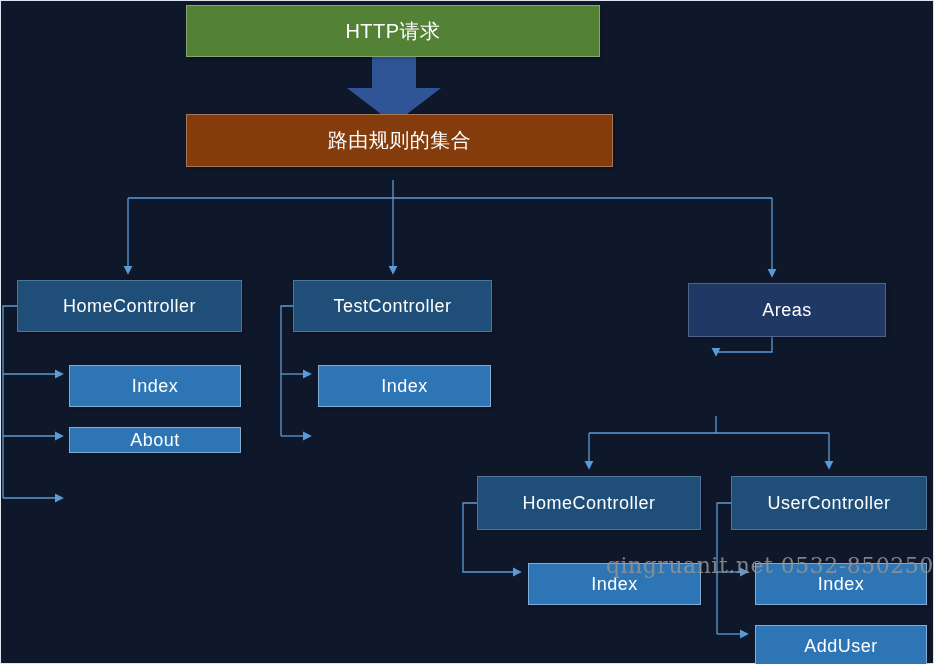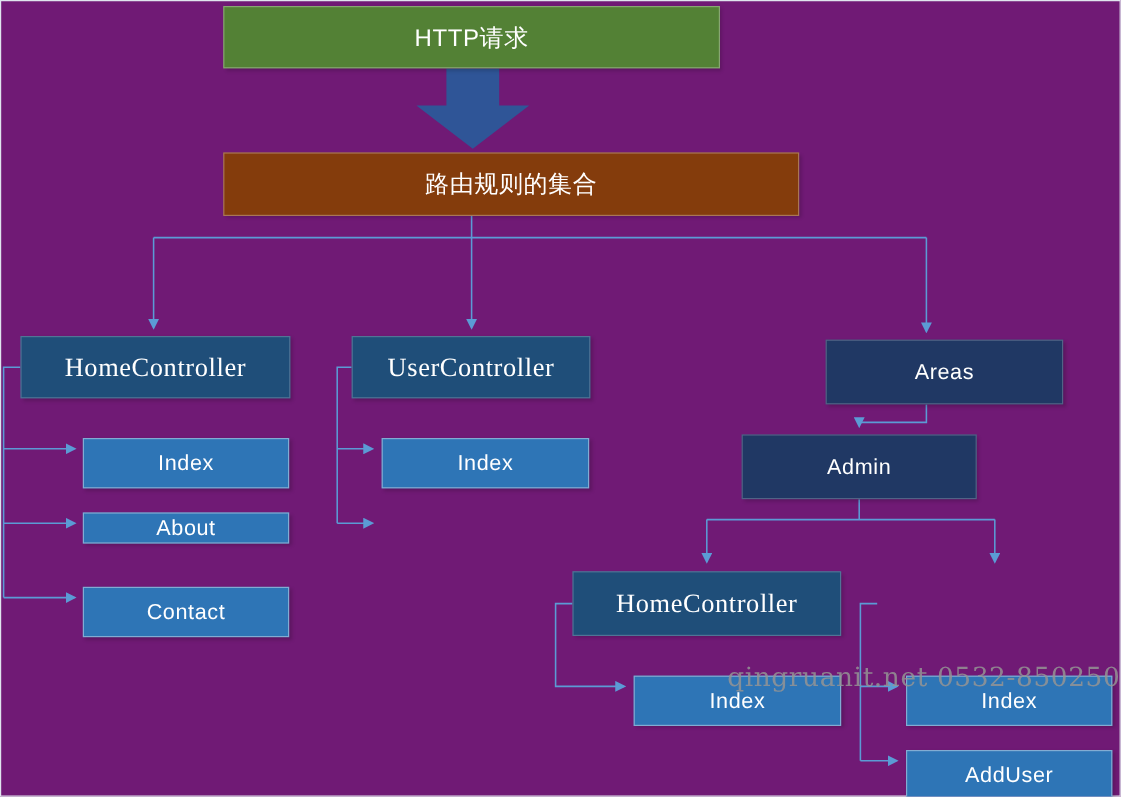--- a/index.html
+++ b/index.html
@@ -1,36 +1,36 @@
 <!DOCTYPE html>
 <html><head>
 <meta charset="utf-8">
 <style>
   html,body{margin:0;padding:0;background:#ffffff;}
   .canvas{
     position:relative;
     width:934px;height:664px;
-    background:#701a75;
+    background:#0f172a;
     box-shadow: inset 0 0 0 1px #dfe5ee;
     font-family:"Liberation Sans", sans-serif;
     overflow:hidden;
   }
   .lines{position:absolute;left:0;top:0;width:934px;height:664px;pointer-events:none;}
   .node{
     position:absolute;
     display:flex;align-items:center;justify-content:center;
     color:#ffffff;
     letter-spacing:0.5px;
     box-shadow:2px 2px 3px rgba(0,0,0,0.18);
     box-sizing:border-box;
     text-align:center;
   }
   .green {background:#538135;border:1px solid rgba(255,255,255,0.30);font-size:20px;}
   .brown {background:#843C0C;border:1px solid rgba(255,255,255,0.30);font-size:20px;}
-  .steel {background:#1F4E79;border:1px solid rgba(255,255,255,0.22);font-size:22px;font-family:Liberation Serif, serif;}
+  .steel {background:#1F4E79;border:1px solid rgba(255,255,255,0.22);font-size:18px;}
   .navy  {background:#203864;border:1px solid rgba(255,255,255,0.22);font-size:18px;}
   .blue  {background:#2E75B6;border:1px solid rgba(255,255,255,0.40);font-size:18px;margin-top:12px;}
   .watermark{
     position:absolute;
     left:606px;top:553px;
     font-family:"DejaVu Serif", serif;
     font-size:22px;
     letter-spacing:0.5px;
     color:rgba(148,148,148,0.85);
     white-space:nowrap;
@@ -75,34 +75,33 @@
       <path d="M477 503 H463 V572 H520" marker-end="url(#ah)"></path>
 
       <path d="M731 503 H717 V634"></path>
       <path d="M717 572 H747" marker-end="url(#ah)"></path>
       <path d="M717 634 H747" marker-end="url(#ah)"></path>
     </g>
   </svg>
 
   <div class="node green" style="left:186px;top:5px;width:414px;height:52px">HTTP请求</div>
 
-  <div class="node brown" style="left:186px;top:127px;width:480px;height:53px">路由规则的集合</div>
+  <div class="node brown" style="left:186px;top:114px;width:427px;height:53px">路由规则的集合</div>
 
   <div class="node steel" style="left:17px;top:280px;width:225px;height:52px">HomeController</div>
   <div class="node blue" style="left:69px;top:353px;width:172px;height:42px">Index</div>
   <div class="node blue" style="left:69px;top:415px;width:172px;height:26px">About</div>
-  <div class="node blue" style="left:69px;top:477px;width:172px;height:42px">Contact</div>
 
-  <div class="node steel" style="left:293px;top:280px;width:199px;height:52px">UserController</div>
+  <div class="node steel" style="left:293px;top:280px;width:199px;height:52px">TestController</div>
   <div class="node blue" style="left:318px;top:353px;width:173px;height:42px">Index</div>
 
   <div class="node navy" style="left:688px;top:283px;width:198px;height:54px">Areas</div>
-  <div class="node navy" style="left:618px;top:362px;width:196px;height:54px">Admin</div>
 
   <div class="node steel" style="left:477px;top:476px;width:224px;height:54px">HomeController</div>
   <div class="node blue" style="left:528px;top:551px;width:173px;height:42px">Index</div>
 
+  <div class="node steel" style="left:731px;top:476px;width:196px;height:54px">UserController</div>
   <div class="node blue" style="left:755px;top:551px;width:172px;height:42px">Index</div>
   <div class="node blue" style="left:755px;top:613px;width:172px;height:42px">AddUser</div>
 
   <div class="watermark">qingruanit.net 0532-85025005</div>
 
 </div>
 
 </body></html>

